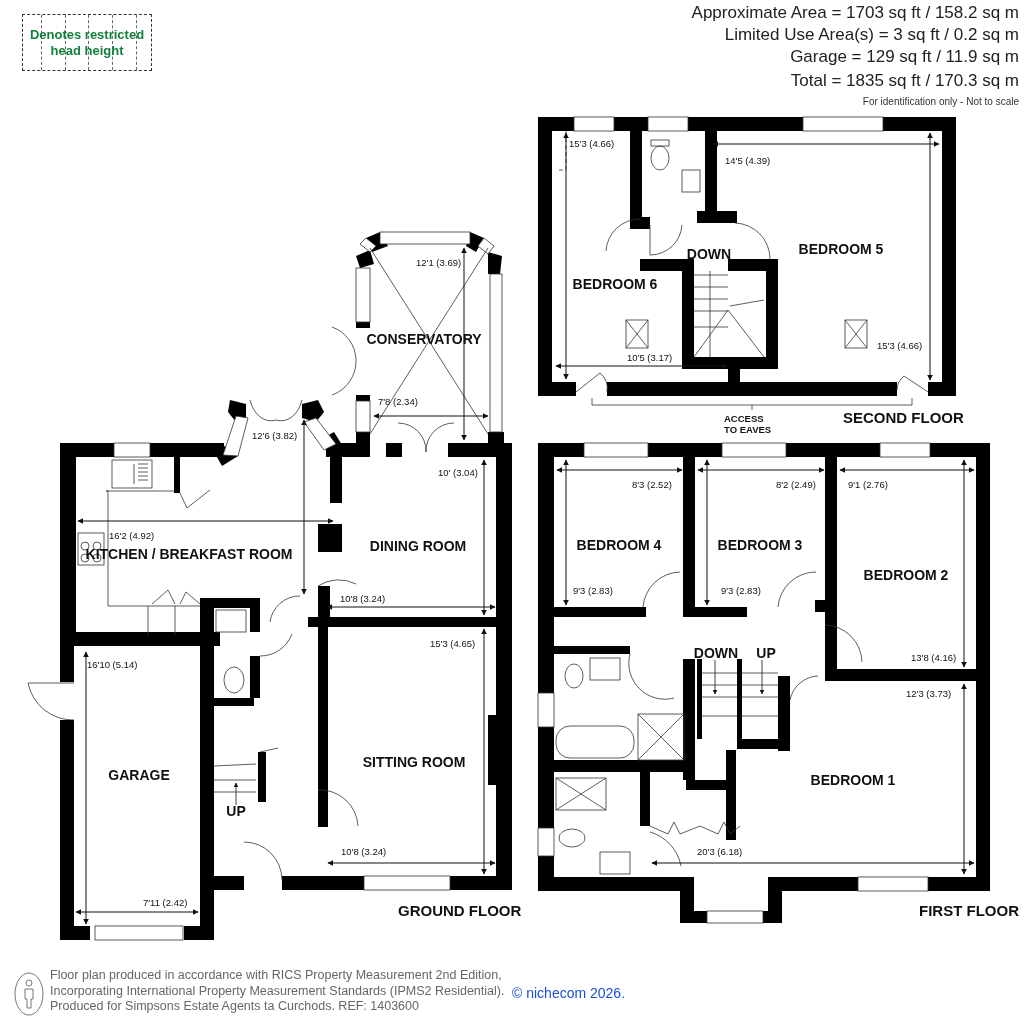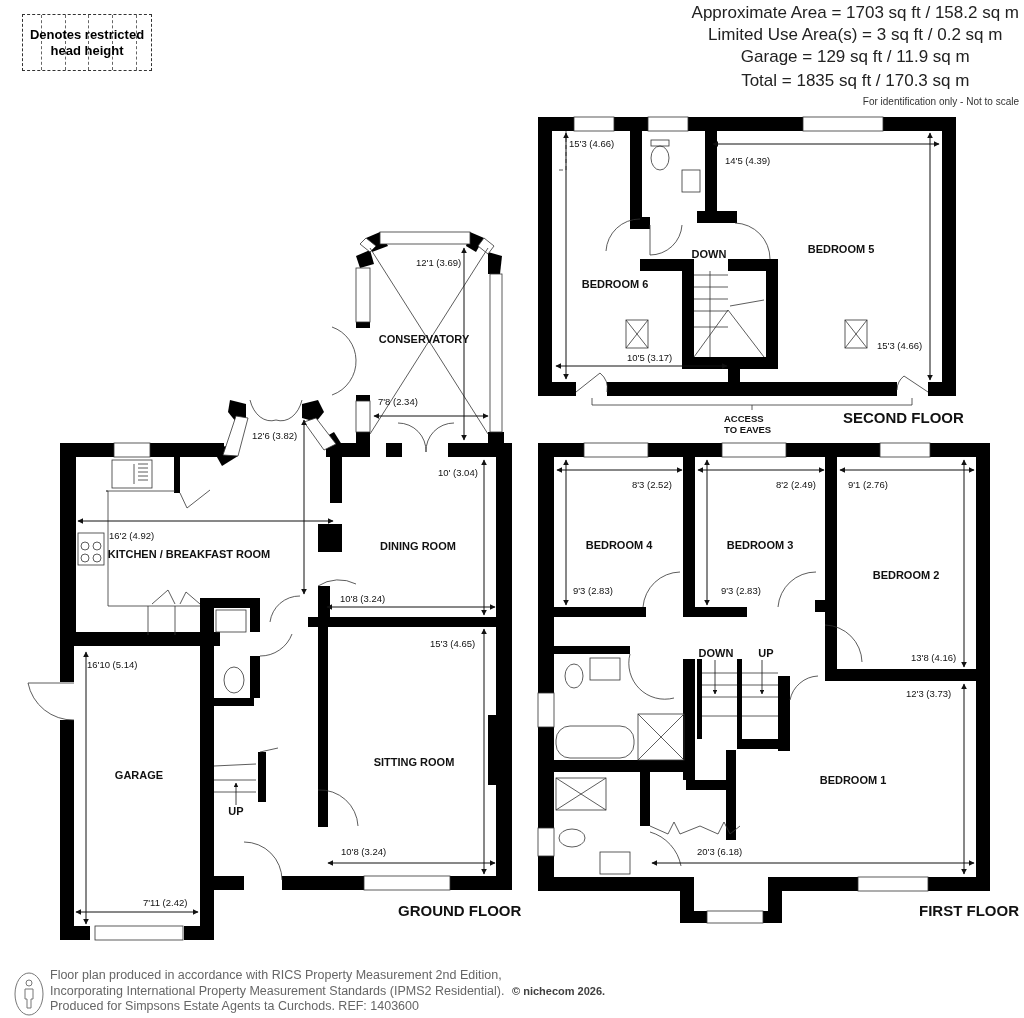--- a/index.html
+++ b/index.html
@@ -1,29 +1,29 @@
 <!DOCTYPE html>
 <html><head>
 <meta charset="utf-8">
 <style>
   html,body{margin:0;padding:0;background:#ffffff;}
   body{width:1024px;height:1018px;position:relative;overflow:hidden;font-family:"Liberation Sans",sans-serif;color:#222;}
   #plan{position:absolute;left:0;top:0;width:1024px;height:1018px;}
   .area-block{position:absolute;right:5px;top:2px;text-align:right;}
-  .area-line{font-size:17px;line-height:22px;color:#222;white-space:nowrap;text-align:center;}
+  .area-line{font-size:17px;line-height:22px;color:#222;white-space:nowrap;}
   .area-line.total{margin-top:2px;}
   .disclaimer{font-size:10px;color:#333;margin-top:4px;}
   .legend{position:absolute;left:22px;top:14px;width:130px;height:57px;box-sizing:border-box;border:1.5px dashed #333;}
   .legend .vd{position:absolute;top:0;bottom:0;border-left:1.5px dashed #666;}
-  .legend .txt{position:absolute;left:0;right:0;top:12px;text-align:center;font-weight:bold;font-size:13px;line-height:16px;color:#000000;}
+  .legend .txt{position:absolute;left:0;right:0;top:12px;text-align:center;font-weight:bold;font-size:13px;line-height:16px;color:#15803d;}
   .footer{position:absolute;left:14px;top:968px;}
   .footer .person{position:absolute;left:0;top:4px;}
   .footer .lines{position:absolute;left:36px;top:0;font-size:12.5px;line-height:15.5px;color:#666;white-space:nowrap;}
-  .footer .copy{position:absolute;left:498px;top:17px;font-size:11px;color:#404040;white-space:nowrap;font-weight:bold;}
-  .room{position:absolute;font-weight:bold;font-size:11px;color:#111;white-space:nowrap;transform:translate(-50%,-50%);text-align:right;}
+  .footer .copy{position:absolute;left:498px;top:17px;font-size:14px;color:#1d4ed8;white-space:nowrap;}
+  .room{position:absolute;font-weight:bold;font-size:14px;color:#111;white-space:nowrap;transform:translate(-50%,-50%);text-align:right;}
   .dim{position:absolute;font-size:9.5px;color:#111;white-space:nowrap;}
   .floor{position:absolute;font-weight:bold;font-size:15px;color:#111;white-space:nowrap;}
   .note{position:absolute;font-weight:bold;font-size:9.5px;color:#111;text-align:left;line-height:11px;}
 </style>
 </head>
 <body>
 
 <svg id="plan" viewBox="0 0 1024 1018" xmlns="http://www.w3.org/2000/svg">
   <defs>
     <marker id="ar" viewBox="0 0 10 10" refX="9" refY="5" markerWidth="6" markerHeight="6" orient="auto-start-reverse">

